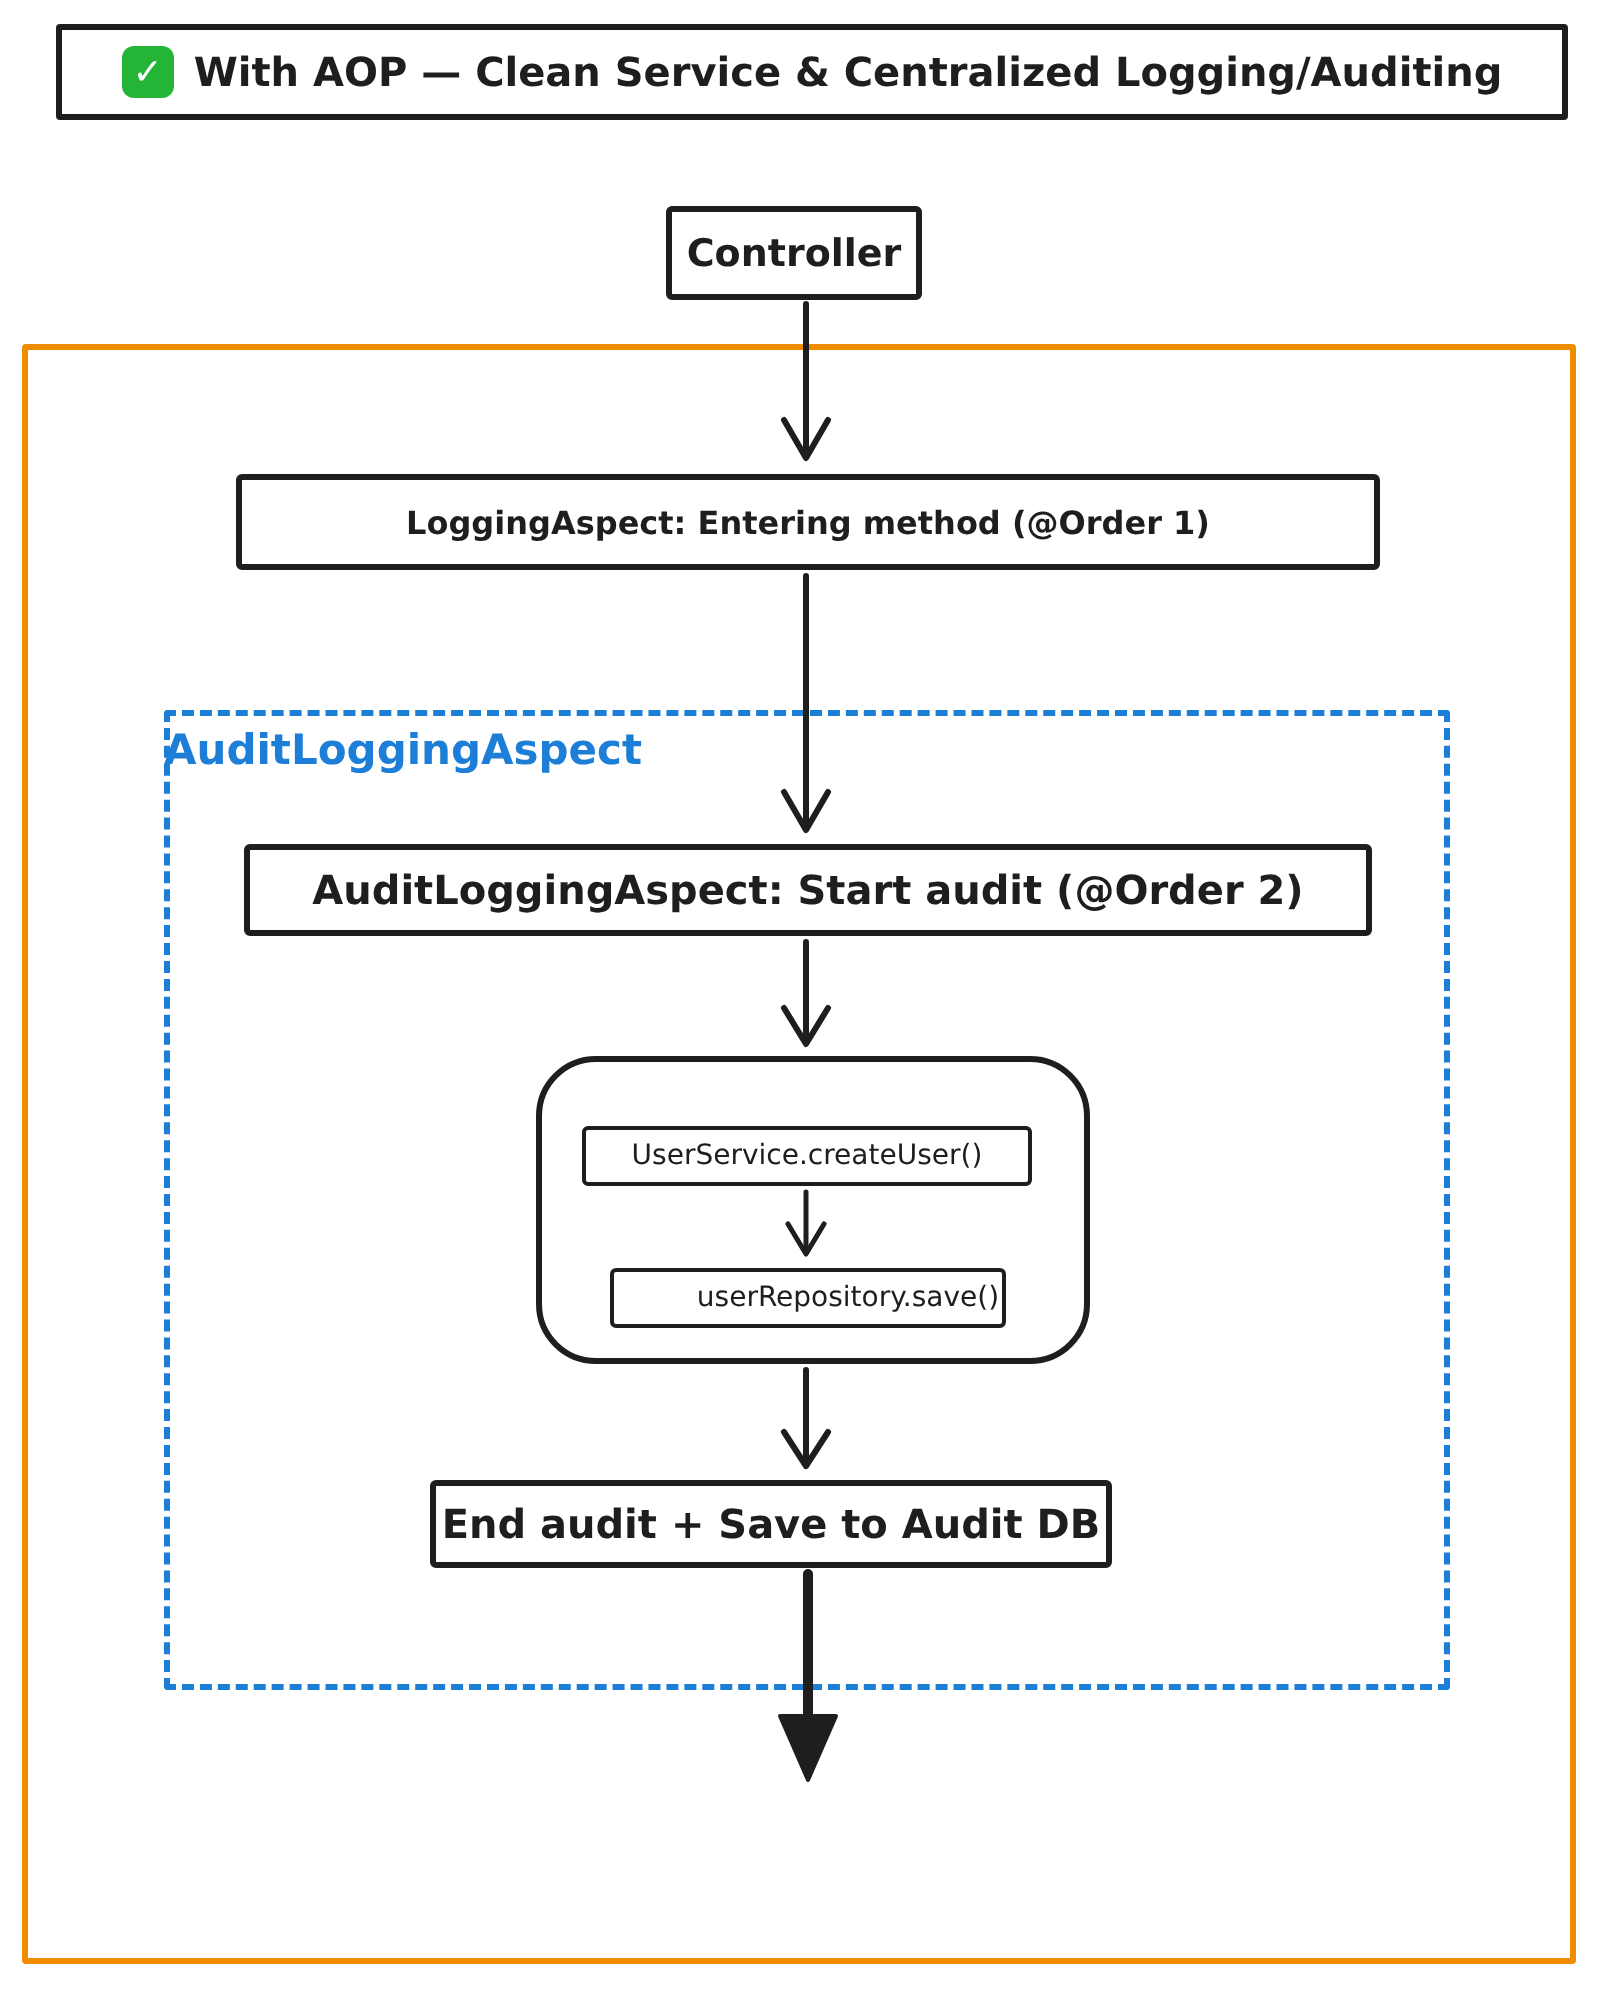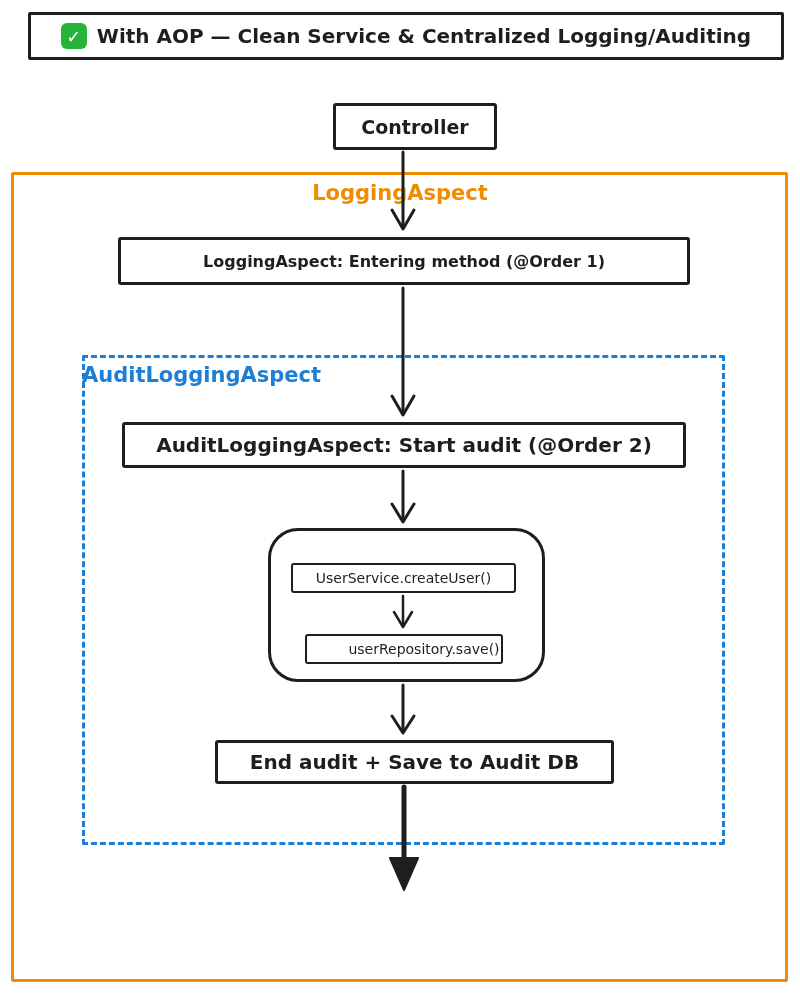--- a/index.html
+++ b/index.html
@@ -16,21 +16,21 @@
   .title-box{
     left:28px;top:12px;width:756px;height:48px;font-size:20px;gap:10px;
     border-radius:2px;
   }
   .check{
     display:inline-flex;align-items:center;justify-content:center;
     width:26px;height:26px;border-radius:6px;
     background:var(--check_green,#24B436);color:#ffffff;
     font-size:18px;font-weight:bold;flex:0 0 auto;
   }
-  .controller-box{left:333px;top:103px;width:164px;height:47px;font-size:19px;}
+  .controller-box{left:333px;top:103px;width:128px;height:47px;font-size:19px;}
   .orange-container{
     position:absolute;box-sizing:border-box;left:11px;top:172px;width:777px;height:810px;
     border:3px solid var(--orange,#F08C00);border-radius:2px;background:transparent;
   }
   .orange-label{
     position:absolute;left:0;top:181px;width:800px;text-align:center;
     color:var(--orange,#F08C00);font-size:21px;font-weight:bold;
   }
   .blue-container{
     position:absolute;box-sizing:border-box;left:82px;top:355px;width:643px;height:490px;
@@ -45,41 +45,40 @@
   .user-service-box{
     position:absolute;box-sizing:border-box;left:268px;top:528px;width:277px;height:154px;
     border:3px solid var(--ink,#1e1e1e);border-radius:30px;background:#ffffff;
   }
   .user-service-label{
     position:absolute;left:268px;top:536px;width:277px;text-align:center;
     font-size:19px;font-weight:bold;
   }
   .create-user-box{left:291px;top:563px;width:225px;height:30px;font-size:14px;font-weight:normal;border-width:2px;}
   .repo-save-box{left:305px;top:634px;width:198px;height:30px;font-size:14px;font-weight:normal;border-width:2px;padding-left:40px;}
-  .end-audit-box{left:215px;top:740px;width:399px;height:44px;font-size:20px;}
+  .end-audit-box{left:215px;top:740px;width:341px;height:44px;font-size:20px;}
   .exiting-box{left:128px;top:895px;width:552px;height:48px;font-size:20px;}
   .arrows{position:absolute;left:0;top:0;width:800px;height:995px;pointer-events:none;z-index:10;}
   .arrow{stroke:var(--ink,#1e1e1e);fill:none;stroke-linecap:round;stroke-linejoin:round;}
 </style>
 </head>
 <body>
 
 <div class="canvas">
 
   <div class="box title-box">
     <span class="check">✓</span>
     <span>With AOP — Clean Service &amp; Centralized Logging/Auditing</span>
   </div>
 
   <div class="box controller-box">
     <span>Controller</span>
   </div>
 
   <div class="orange-container"></div>
-  <div class="orange-label">LoggingAspect</div>
 
   <div class="box entering-box">
     <span>LoggingAspect: Entering method (@Order 1)</span>
   </div>
 
   <div class="blue-container"></div>
   <div class="blue-label">AuditLoggingAspect</div>
 
   <div class="box start-audit-box">
     <span>AuditLoggingAspect: Start audit (@Order 2)</span>

